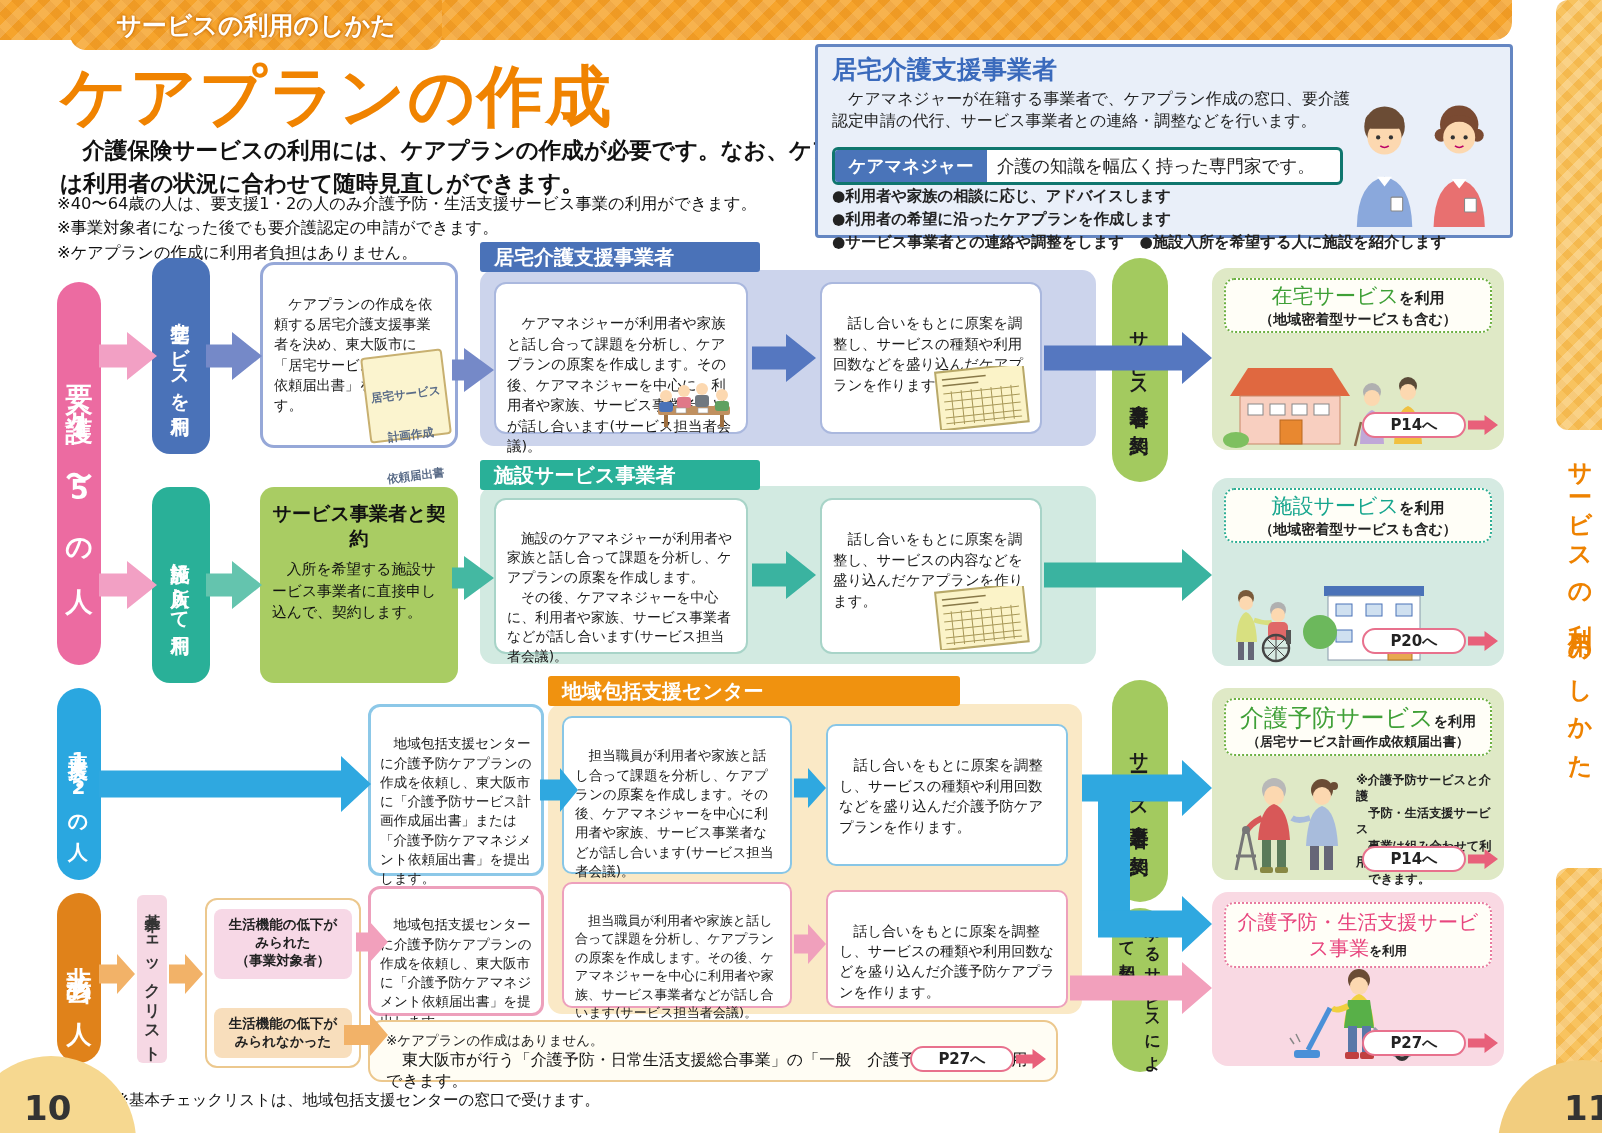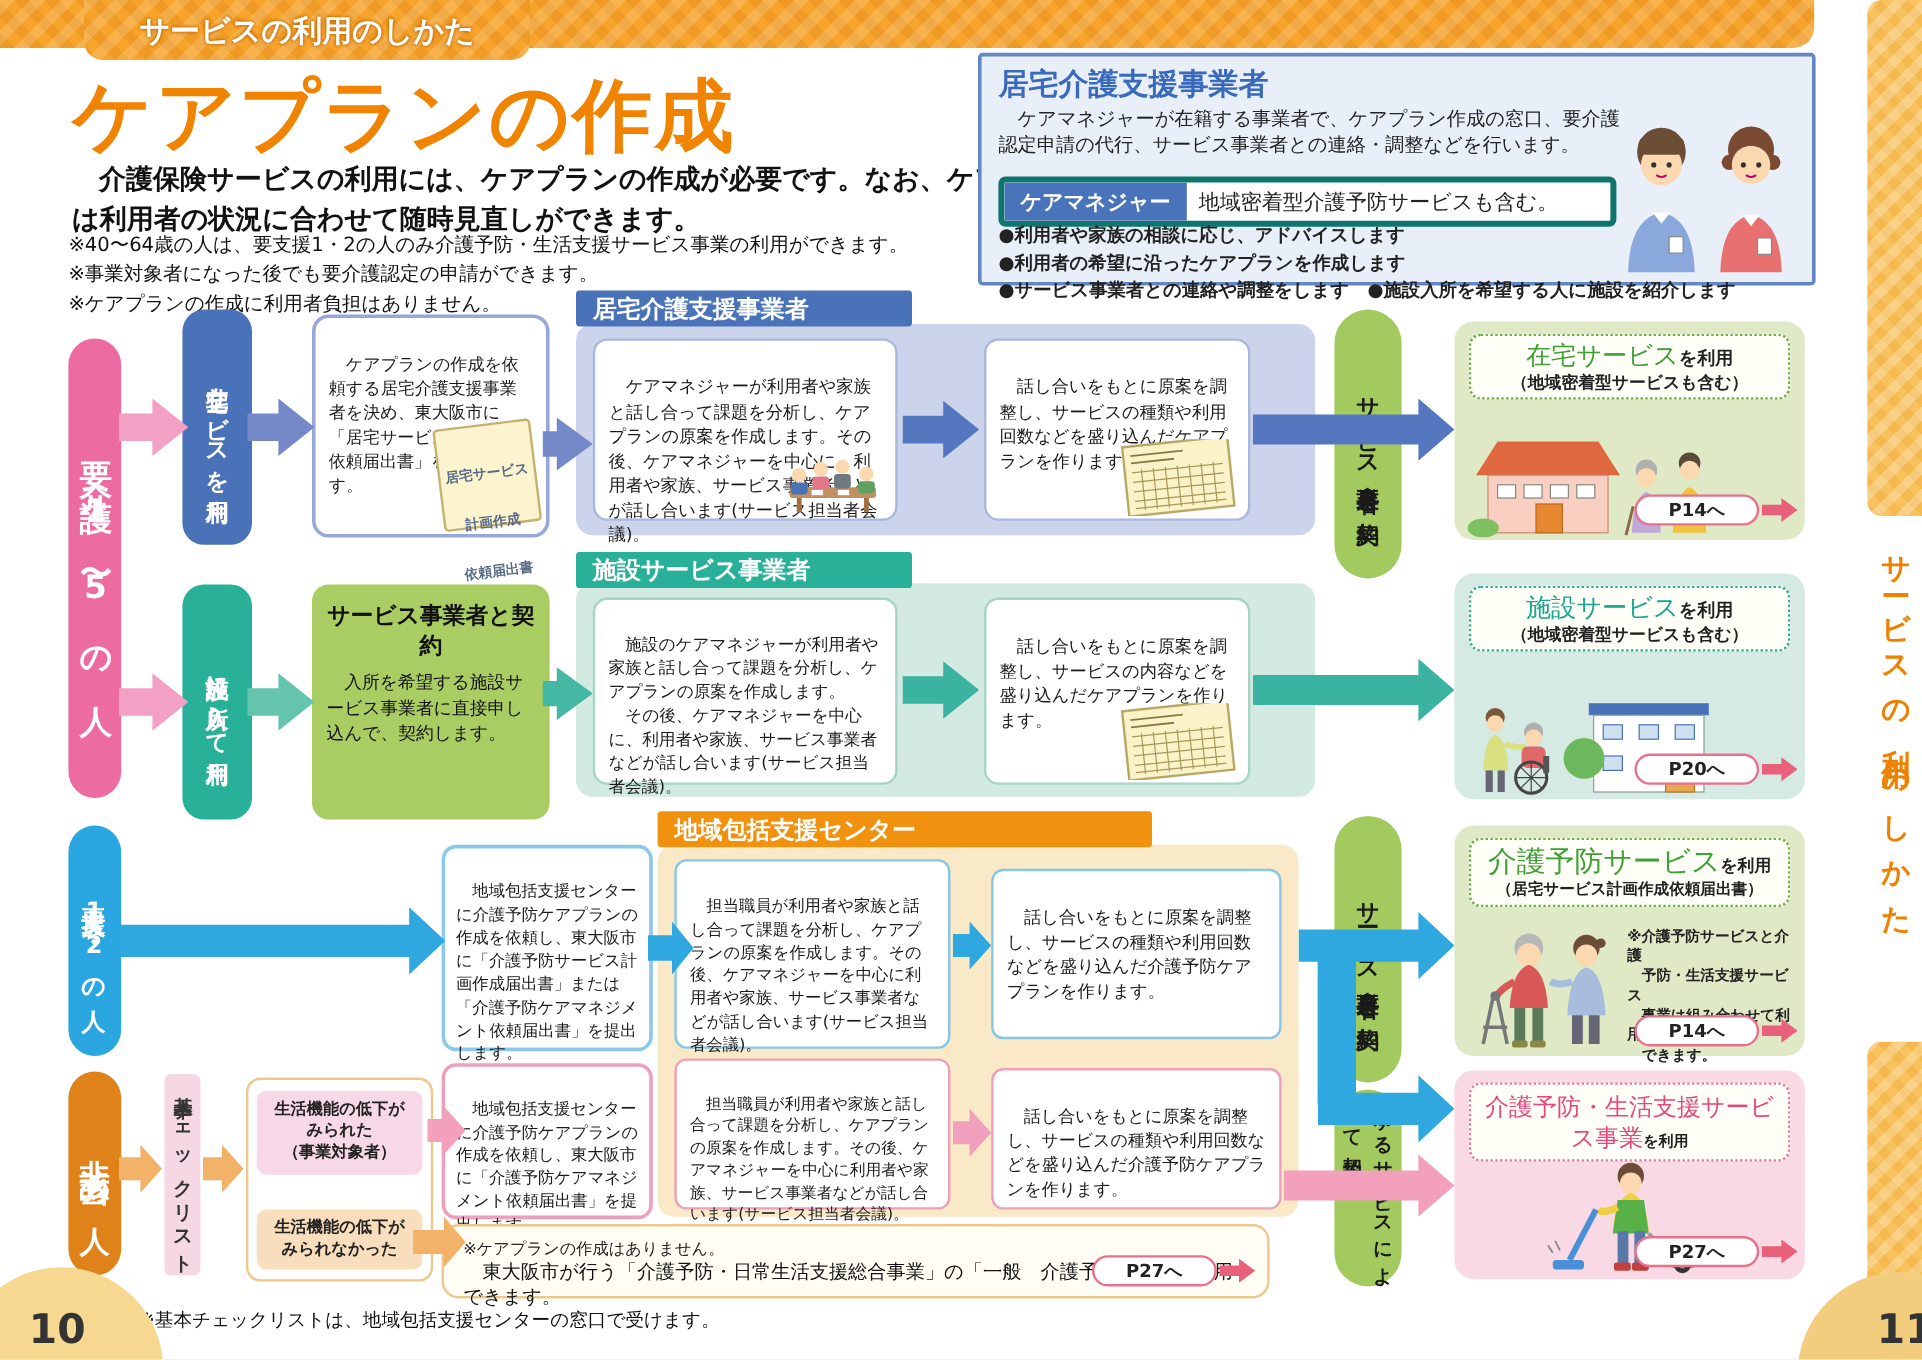--- a/index.html
+++ b/index.html
@@ -57,23 +57,23 @@
 は利用者の状況に合わせて随時見直しができます。</div>
   <div class="abs" style="left:57px;top:192px;font-size:16.3px;line-height:1.5;color:#111;">
     <div>※40〜64歳の人は、要支援1・2の人のみ介護予防・生活支援サービス事業の利用ができます。</div>
     <div>※事業対象者になった後でも要介護認定の申請ができます。</div>
     <div>※ケアプランの作成に利用者負担はありません。</div>
   </div>
 
   <div class="abs" style="left:815px;top:44px;width:698px;height:194px;background:#e9eff9;border:3px solid #6486c2;border-radius:4px;box-sizing:border-box;">
     <div style="margin:6px 0 2px 14px;font-size:25px;font-weight:bold;color:#3a6abc;">居宅介護支援事業者</div>
     <div style="margin:0 14px;width:520px;font-size:16px;line-height:1.4;white-space:pre-line;">　ケアマネジャーが在籍する事業者で、ケアプラン作成の窓口、要介護認定申請の代行、サービス事業者との連絡・調整などを行います。</div>
-    <div style="position:absolute;left:14px;top:100px;width:505px;height:32px;border:5px solid #0f766e;border-radius:6px;overflow:hidden;display:flex;background:#fff;">
+    <div style="position:absolute;left:14px;top:100px;width:505px;height:32px;border:3px solid #0f766e;border-radius:6px;overflow:hidden;display:flex;background:#fff;">
       <div style="width:152px;background:#4a74b9;color:#fff;font-weight:bold;font-size:17.5px;display:flex;align-items:center;justify-content:center;">ケアマネジャー</div>
-      <div style="flex:1;display:flex;align-items:center;padding-left:10px;font-size:17.5px;">地域密着型介護予防サービスも含む。</div>
+      <div style="flex:1;display:flex;align-items:center;padding-left:10px;font-size:17.5px;">介護の知識を幅広く持った専門家です。</div>
     </div>
     <div style="position:absolute;left:14px;top:138px;font-size:15.3px;font-weight:bold;line-height:1.5;color:#222;">
       <div>●利用者や家族の相談に応じ、アドバイスします</div>
       <div>●利用者の希望に沿ったケアプランを作成します</div>
       <div>●サービス事業者との連絡や調整をします　●施設入所を希望する人に施設を紹介します</div>
     </div>
     <svg viewBox="0 0 150 120" width="160" height="128" style="position:absolute;right:6px;top:52px;">
       <circle cx="38" cy="26" r="19" fill="#6b4c35"></circle>
       <circle cx="38" cy="36" r="16" fill="#fcd8b0"></circle>
       <rect x="20" y="14" width="36" height="14" rx="6" fill="#6b4c35"></rect>

